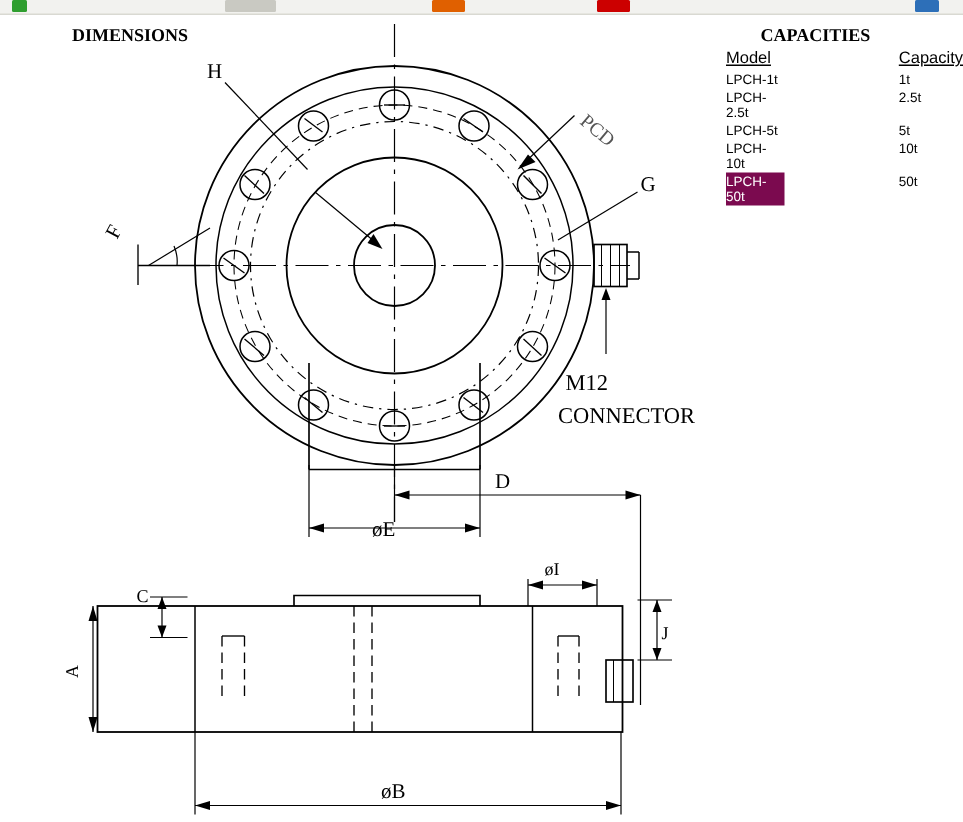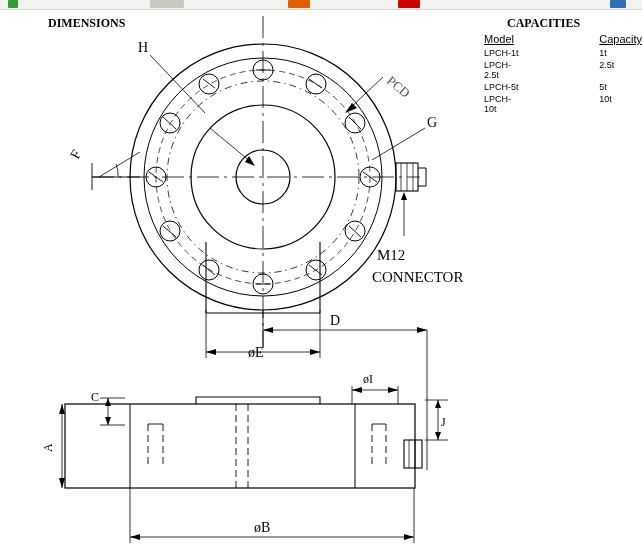--- a/index.html
+++ b/index.html
@@ -123,20 +123,24 @@
       <td>LPCH-2.5t</td>
       <td class="cap-col">2.5t</td>
     </tr>
     <tr>
       <td>LPCH-5t</td>
       <td class="cap-col">5t</td>
     </tr>
     <tr>
       <td>LPCH-10t</td>
       <td class="cap-col">10t</td>
+    </tr>
+    <tr class="selected">
+      <td>LPCH-50t</td>
+      <td class="cap-col">50t</td>
     </tr>
   </tbody>
 </table>
 
 <svg class="dwg" width="642" height="548">
   <g fill="none" stroke="#000" stroke-width="1">
 
     <g>
 
       <circle cx="263" cy="177" r="133" stroke="#000" stroke-width="1.2"></circle>

